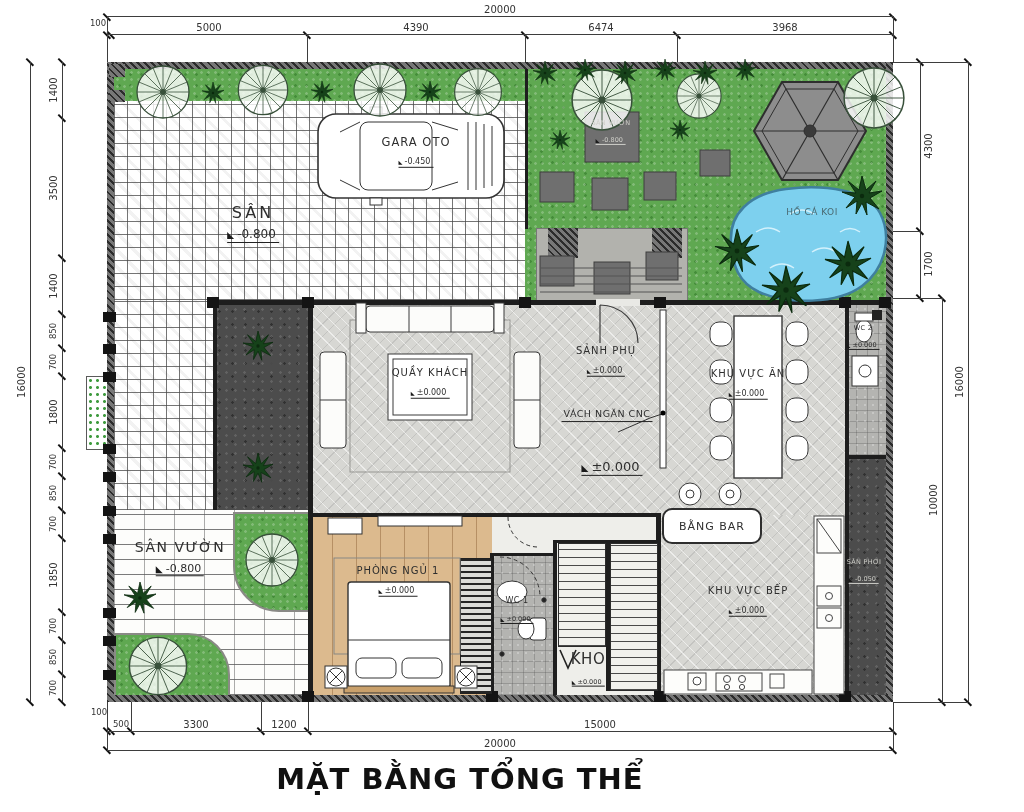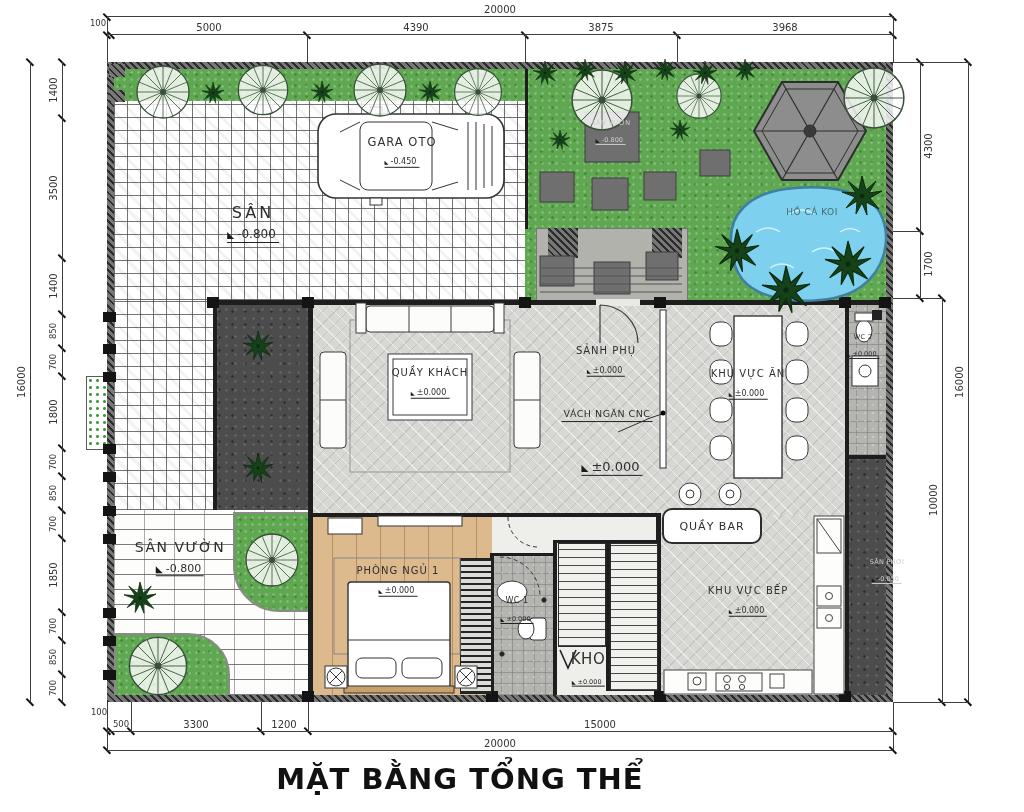--- a/index.html
+++ b/index.html
@@ -128,21 +128,21 @@
 
 <div class="abs wallhatch z2" style="left:548px;top:228px;width:30px;height:30px"></div>
 <div class="abs wallhatch z2" style="left:652px;top:228px;width:30px;height:30px"></div>
 
 <div class="abs louver z3" style="left:460px;top:558px;width:30px;height:134px"></div>
 <div class="abs treads z3" style="left:558px;top:543px;width:48px;height:104px"></div>
 <div class="abs treads z3" style="left:610px;top:543px;width:48px;height:148px"></div>
 <div class="abs wall z3" style="left:606px;top:543px;width:4px;height:148px"></div>
 
 <div class="abs z3" style="left:662px;top:508px;width:96px;height:32px;background:#fff;border:2px solid #2e2e2e;border-radius:10px;display:flex;align-items:center;justify-content:center">
-  <span class="rname" style="font-size:11px;letter-spacing:1px">QUẦY BAR</span>
+  <span class="rname" style="font-size:11px;letter-spacing:1px">BẰNG BAR</span>
 </div>
 
 <svg class="overlay" width="1024" height="812" viewBox="0 0 1024 812">
   <defs>
     <g id="tree">
       <circle r="26" fill="#fff" fill-opacity=".82" stroke="#38503a" stroke-width="1.3"></circle>
       <path stroke="#38503a" stroke-width=".8" fill="none" d="M0 0L26 0M0 0L18.4 18.4M0 0L0 26M0 0L-18.4 18.4M0 0L-26 0M0 0L-18.4 -18.4M0 0L0 -26M0 0L18.4 -18.4M0 0L9.9 24M0 0L-9.9 24M0 0L-24 9.9M0 0L24 9.9M0 0L-24 -9.9M0 0L24 -9.9M0 0L9.9 -24M0 0L-9.9 -24"></path>
       <circle r="3" fill="#38503a"></circle>
     </g>
     <g id="palm">
@@ -317,21 +317,21 @@
   <use href="#palm" transform="translate(140,598) scale(.8)"></use>
 
   <use href="#palm" transform="translate(258,346) scale(.75)"></use>
   <use href="#palm" transform="translate(258,468) scale(.75)"></use>
 </svg>
 
 <div class="rlabel" style="left:253px;top:223px">
   <div class="rname name-big">SÂN</div>
   <div class="relev ev-big"><span>-0.800</span></div>
 </div>
-<div class="rlabel" style="left:402px;top:152px">
+<div class="rlabel" style="left:416px;top:152px">
   <div class="rname name-med" style="font-size:11.5px">GARA OTO</div>
   <div class="relev ev-med sm"><span>-0.450</span></div>
 </div>
 <div class="rlabel" style="left:611px;top:133px">
   <div class="rname name-tiny light">SÂN VƯỜN</div>
   <div class="relev ev-sm sm light" style="border-color:#cfcfc9"><span>-0.800</span></div>
 </div>
 <div class="rlabel" style="left:812px;top:213px">
   <div class="rname name-sm" style="font-size:9px;color:#4a6a72">HỒ CÁ KOI</div>
 </div>
@@ -346,29 +346,29 @@
 <div class="rlabel" style="left:748px;top:384px">
   <div class="rname name-med">KHU VỰC ĂN</div>
   <div class="relev ev-med sm"><span>±0.000</span></div>
 </div>
 <div class="rlabel" style="left:607px;top:415px">
   <div class="rname name-sm underl" style="font-size:9.5px">VÁCH NGĂN CNC</div>
 </div>
 <div class="rlabel" style="left:612px;top:466px">
   <div class="relev" style="font-size:13px"><span>±0.000</span></div>
 </div>
-<div class="rlabel" style="left:863px;top:347px">
+<div class="rlabel" style="left:863px;top:338px">
   <div class="rname name-tiny">WC 2</div>
   <div class="relev ev-sm sm"><span>±0.000</span></div>
 </div>
 <div class="rlabel" style="left:748px;top:601px">
   <div class="rname name-med">KHU VỰC BẾP</div>
   <div class="relev ev-med sm"><span>±0.000</span></div>
 </div>
-<div class="rlabel" style="left:887px;top:572px">
+<div class="rlabel" style="left:864px;top:572px">
   <div class="rname name-tiny light">SÂN PHƠI</div>
   <div class="relev ev-sm sm light" style="border-color:#cfcfc9"><span>-0.050</span></div>
 </div>
 <div class="rlabel" style="left:398px;top:581px">
   <div class="rname name-med">PHÒNG NGỦ 1</div>
   <div class="relev ev-med sm"><span>±0.000</span></div>
 </div>
 <div class="rlabel" style="left:517px;top:611px">
   <div class="rname name-sm">WC 1</div>
   <div class="relev ev-sm sm"><span>±0.000</span></div>
@@ -392,21 +392,21 @@
 <div class="dl z4" style="left:107px;top:34px;width:786px;height:1px"></div>
 <div class="tick" style="left:107px;top:34.5px"></div>
 <div class="tick" style="left:111px;top:34.5px"></div>
 <div class="tick" style="left:307px;top:34.5px"></div>
 <div class="tick" style="left:525px;top:34.5px"></div>
 <div class="tick" style="left:677px;top:34.5px"></div>
 <div class="tick" style="left:893px;top:34.5px"></div>
 <span class="dt s" style="left:98px;top:23px">100</span>
 <span class="dt" style="left:209px;top:27px">5000</span>
 <span class="dt" style="left:416px;top:27px">4390</span>
-<span class="dt" style="left:601px;top:27px">3875</span>
+<span class="dt" style="left:601px;top:27px">6474</span>
 <span class="dt" style="left:785px;top:27px">3968</span>
 <div class="dl" style="left:307px;top:34px;width:1px;height:28px"></div>
 <div class="dl" style="left:525px;top:34px;width:1px;height:28px"></div>
 <div class="dl" style="left:677px;top:34px;width:1px;height:28px"></div>
 <div class="dl" style="left:107px;top:16px;width:1px;height:46px"></div>
 <div class="dl" style="left:893px;top:16px;width:1px;height:46px"></div>
 
 <div class="dl z4" style="left:30px;top:62px;width:1px;height:640px"></div>
 <div class="tick" style="left:30px;top:62px"></div>
 <div class="tick" style="left:30px;top:702px"></div>

